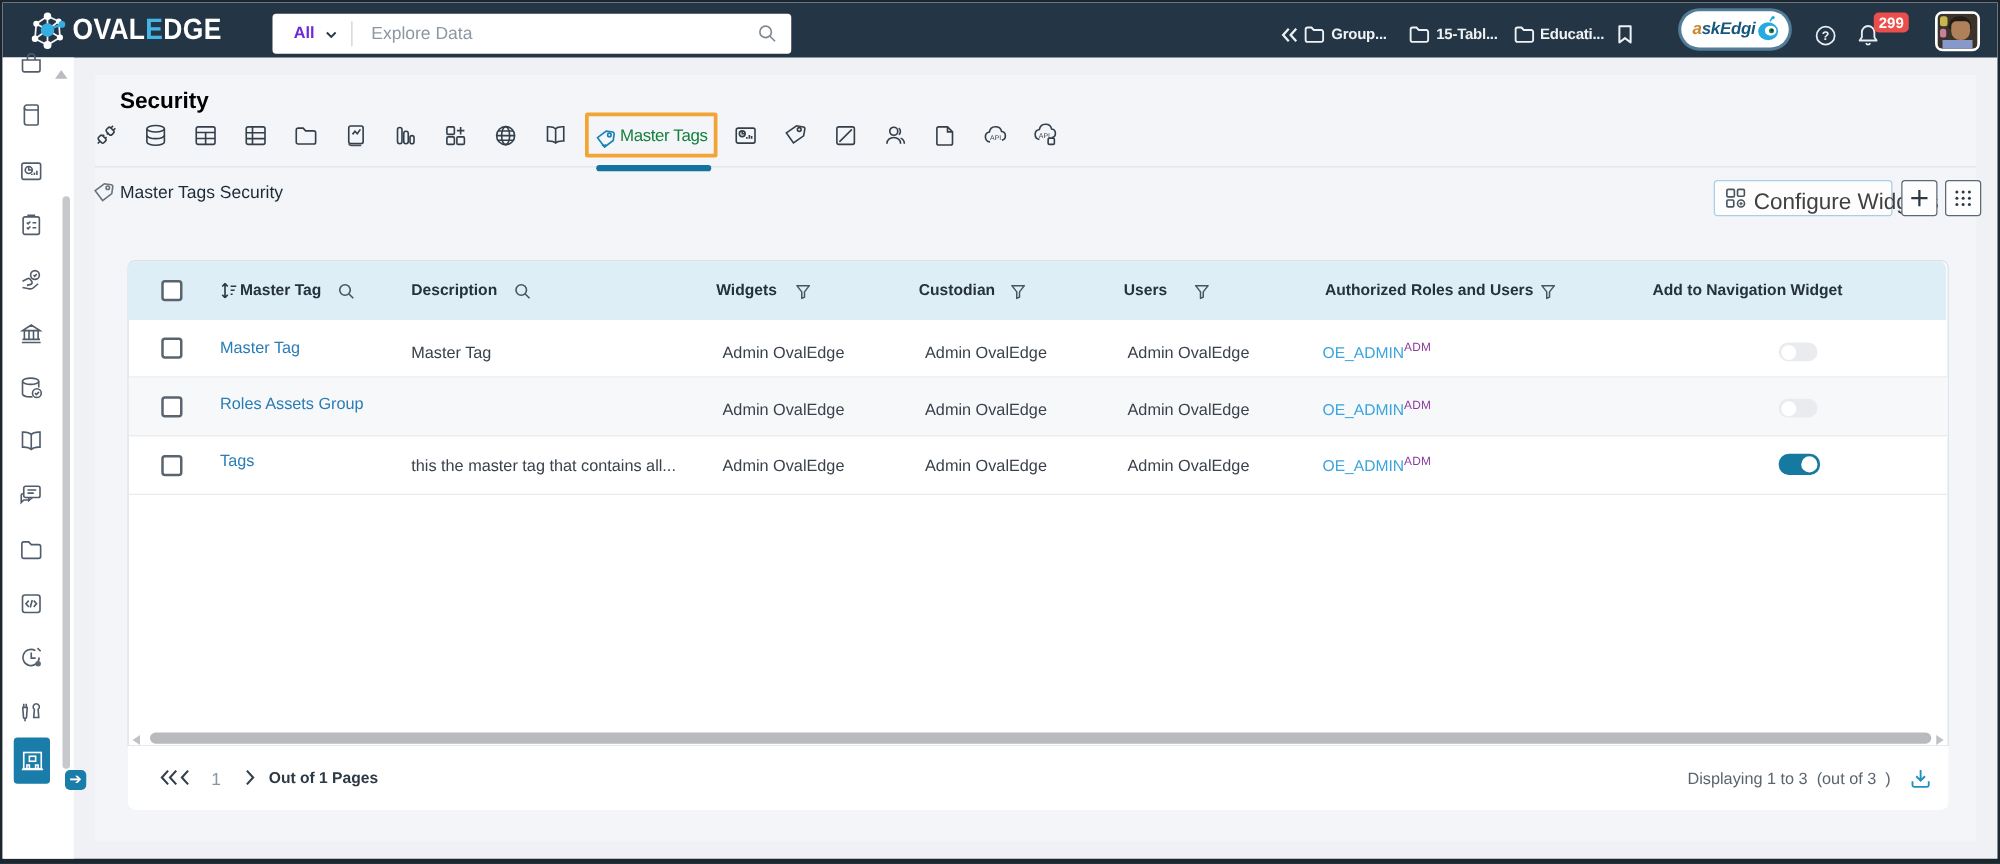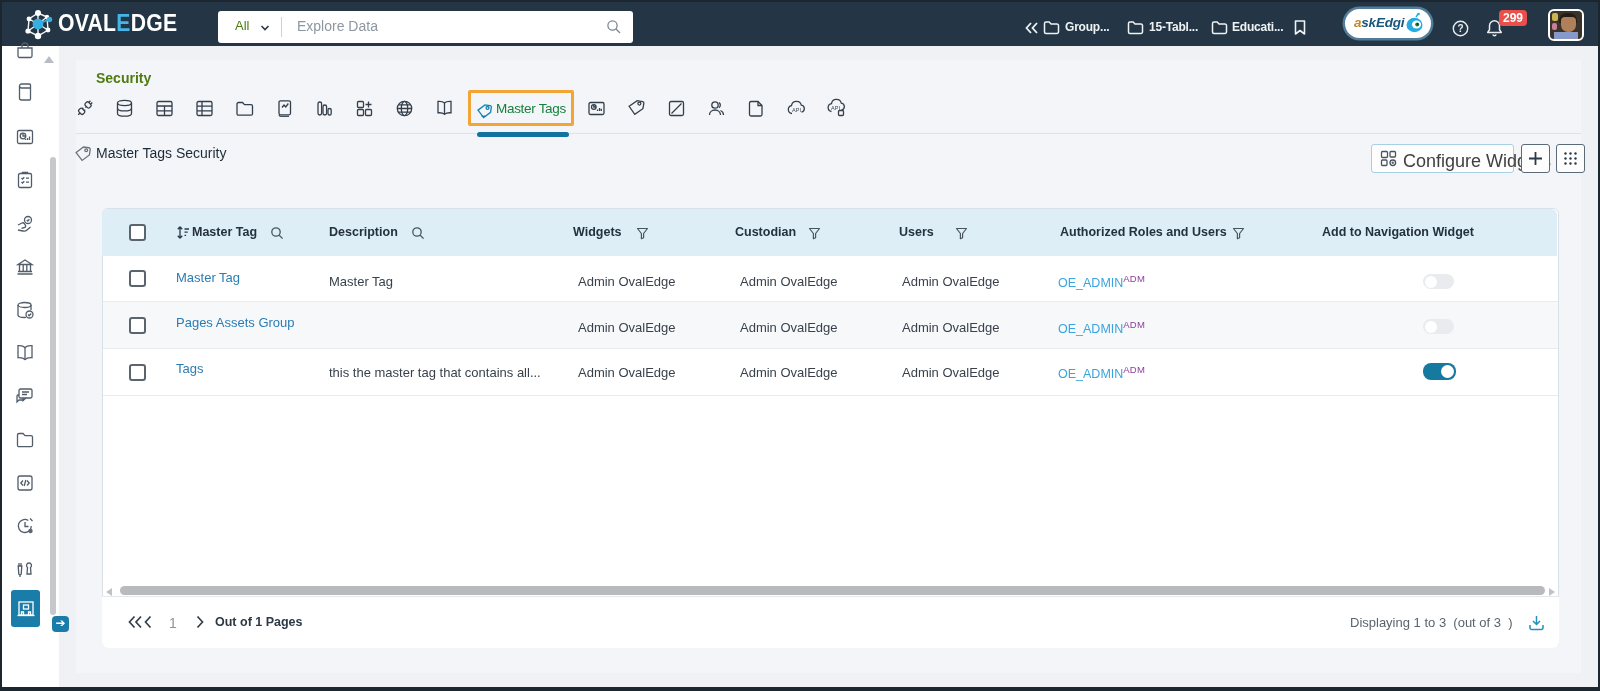--- a/index.html
+++ b/index.html
@@ -18,21 +18,21 @@
 .sidebar{left:0;top:44px;width:57px;height:641px;background:#fff}
 .sb-active{left:9px;top:588px;width:29px;height:37px;background:#1a7ca8;border-radius:3px}
 .sb-scroll{left:48px;top:155px;width:6px;height:458px;background:#c6c8cc;border-radius:3px}
 .sb-arrow{left:50px;top:614px;width:17px;height:16px;background:#1a7ca8;border-radius:4px;color:#fff;font-size:12px;text-align:center;line-height:15px}
 .sb-up{left:42px;top:54px;width:0;height:0;border-left:5px solid transparent;border-right:5px solid transparent;border-bottom:7px solid #b9bdc2}
 .nav-lbl2{font-size:12px;font-weight:bold;color:#eef2f5;letter-spacing:-0.2px}
 .sbic{stroke:#515d6a;fill:none}
 .tabic{stroke:#333f4b;fill:none}
 
 .panel{left:74px;top:58px;width:1505px;height:613px;background:#f4f5f8}
-.h-sec{left:94px;top:68px;font-size:14px;font-weight:bold;color:#4d7c0f}
+.h-sec{left:94px;top:68px;font-size:18px;font-weight:bold;color:#000000}
 .tabsep{left:74px;top:131px;width:1505px;height:1px;background:#dfe3e8}
 .mtab{left:466px;top:88px;width:106px;height:36px;border:3px solid #f2a434;border-radius:2px}
 .mtab-tx{left:494px;top:99px;font-size:13.5px;color:#15803d;letter-spacing:-0.3px}
 .mtab-ul{left:475px;top:130px;width:92px;height:5px;background:#1273a0;border-radius:3px}
 .h-mts{left:94px;top:143px;font-size:14px;font-weight:normal;color:#1c2b39}
 .btn-cw{left:1369px;top:142px;width:143px;height:29px;background:#fdfdfe;border:1px solid #a9cfe5;border-radius:3px}
 .btn-cw-tx{left:1401px;top:149px;font-size:18px;color:#404040}
 .btn-sq{top:142px;width:29px;height:29px;background:#fdfdfe;border:1px solid #5b6a77;border-radius:3px}
 
 .card{left:100px;top:206px;width:1457px;height:440px;background:#fff;border:1px solid #d9e0e8;border-radius:6px}
@@ -67,21 +67,21 @@
     <circle cx="16" cy="29" r="3.2" fill="#fff"></circle>
     <circle cx="26" cy="23" r="2.4" fill="#fff"></circle>
     <circle cx="25" cy="10" r="2.2" fill="#fff"></circle>
     <circle cx="16" cy="17" r="5.4" fill="#35aee2"></circle>
     <line x1="21" y1="15" x2="26" y2="13" stroke="#35aee2" stroke-width="1.8"></line>
     <circle cx="27.5" cy="12.5" r="2.7" fill="#35aee2"></circle>
   </svg>
   <div class="logo-tx">OVAL<span class="e">E</span>DGE</div>
 
   <div class="search"></div>
-  <div style="left:233px;top:16px;font-size:13px;font-weight:normal;color:#4d7c0f">All</div>
+  <div style="left:233px;top:16px;font-size:13px;font-weight:bold;color:#6d28d9">All</div>
   <svg style="left:258px;top:21px" width="10" height="10" viewBox="0 0 10 10">
       <path d="M1.5 3 L5 6.5 L8.5 3" stroke="#2c3a47" stroke-width="1.6" fill="none"></path>
     </svg>
   <div style="left:279px;top:15px;width:1px;height:20px;background:#ccd2d8"></div>
   <div style="left:295px;top:16px;font-size:14px;color:#8d97a1">Explore Data</div>
   <svg style="left:604px;top:17px" width="16" height="16" viewBox="0 0 16 16">
       <circle cx="6.5" cy="6.5" r="4.6" stroke="#7d8790" stroke-width="1.3" fill="none"></circle>
       <line x1="10" y1="10" x2="14" y2="14" stroke="#7d8790" stroke-width="1.3"></line>
     </svg>
 
@@ -449,21 +449,21 @@
     <div class="td" style="left:327px;top:272px">Master Tag</div>
     <div class="td" style="left:576px;top:272px">Admin OvalEdge</div>
     <div class="td" style="left:738px;top:272px">Admin OvalEdge</div>
     <div class="td" style="left:900px;top:272px">Admin OvalEdge</div>
     <div class="oe" style="left:1056px;top:271px">OE_ADMIN<sup>ADM</sup></div>
     <div class="tog" style="top:272px;background:#e9ebee">
         <div class="knob" style="left:2px"></div>
       </div>
 
     <div class="cbx" style="left:127px;top:315px"></div>
-    <div class="lnk" style="left:174px;top:313px">Pages Assets Group</div>
+    <div class="lnk" style="left:174px;top:313px">Roles Assets Group</div>
     <div class="td" style="left:576px;top:318px">Admin OvalEdge</div>
     <div class="td" style="left:738px;top:318px">Admin OvalEdge</div>
     <div class="td" style="left:900px;top:318px">Admin OvalEdge</div>
     <div class="oe" style="left:1056px;top:317px">OE_ADMIN<sup>ADM</sup></div>
     <div class="tog" style="top:317px;background:#e9ebee">
         <div class="knob" style="left:2px"></div>
       </div>
 
     <div class="cbx" style="left:127px;top:362px"></div>
     <div class="lnk" style="left:174px;top:359px">Tags</div>

